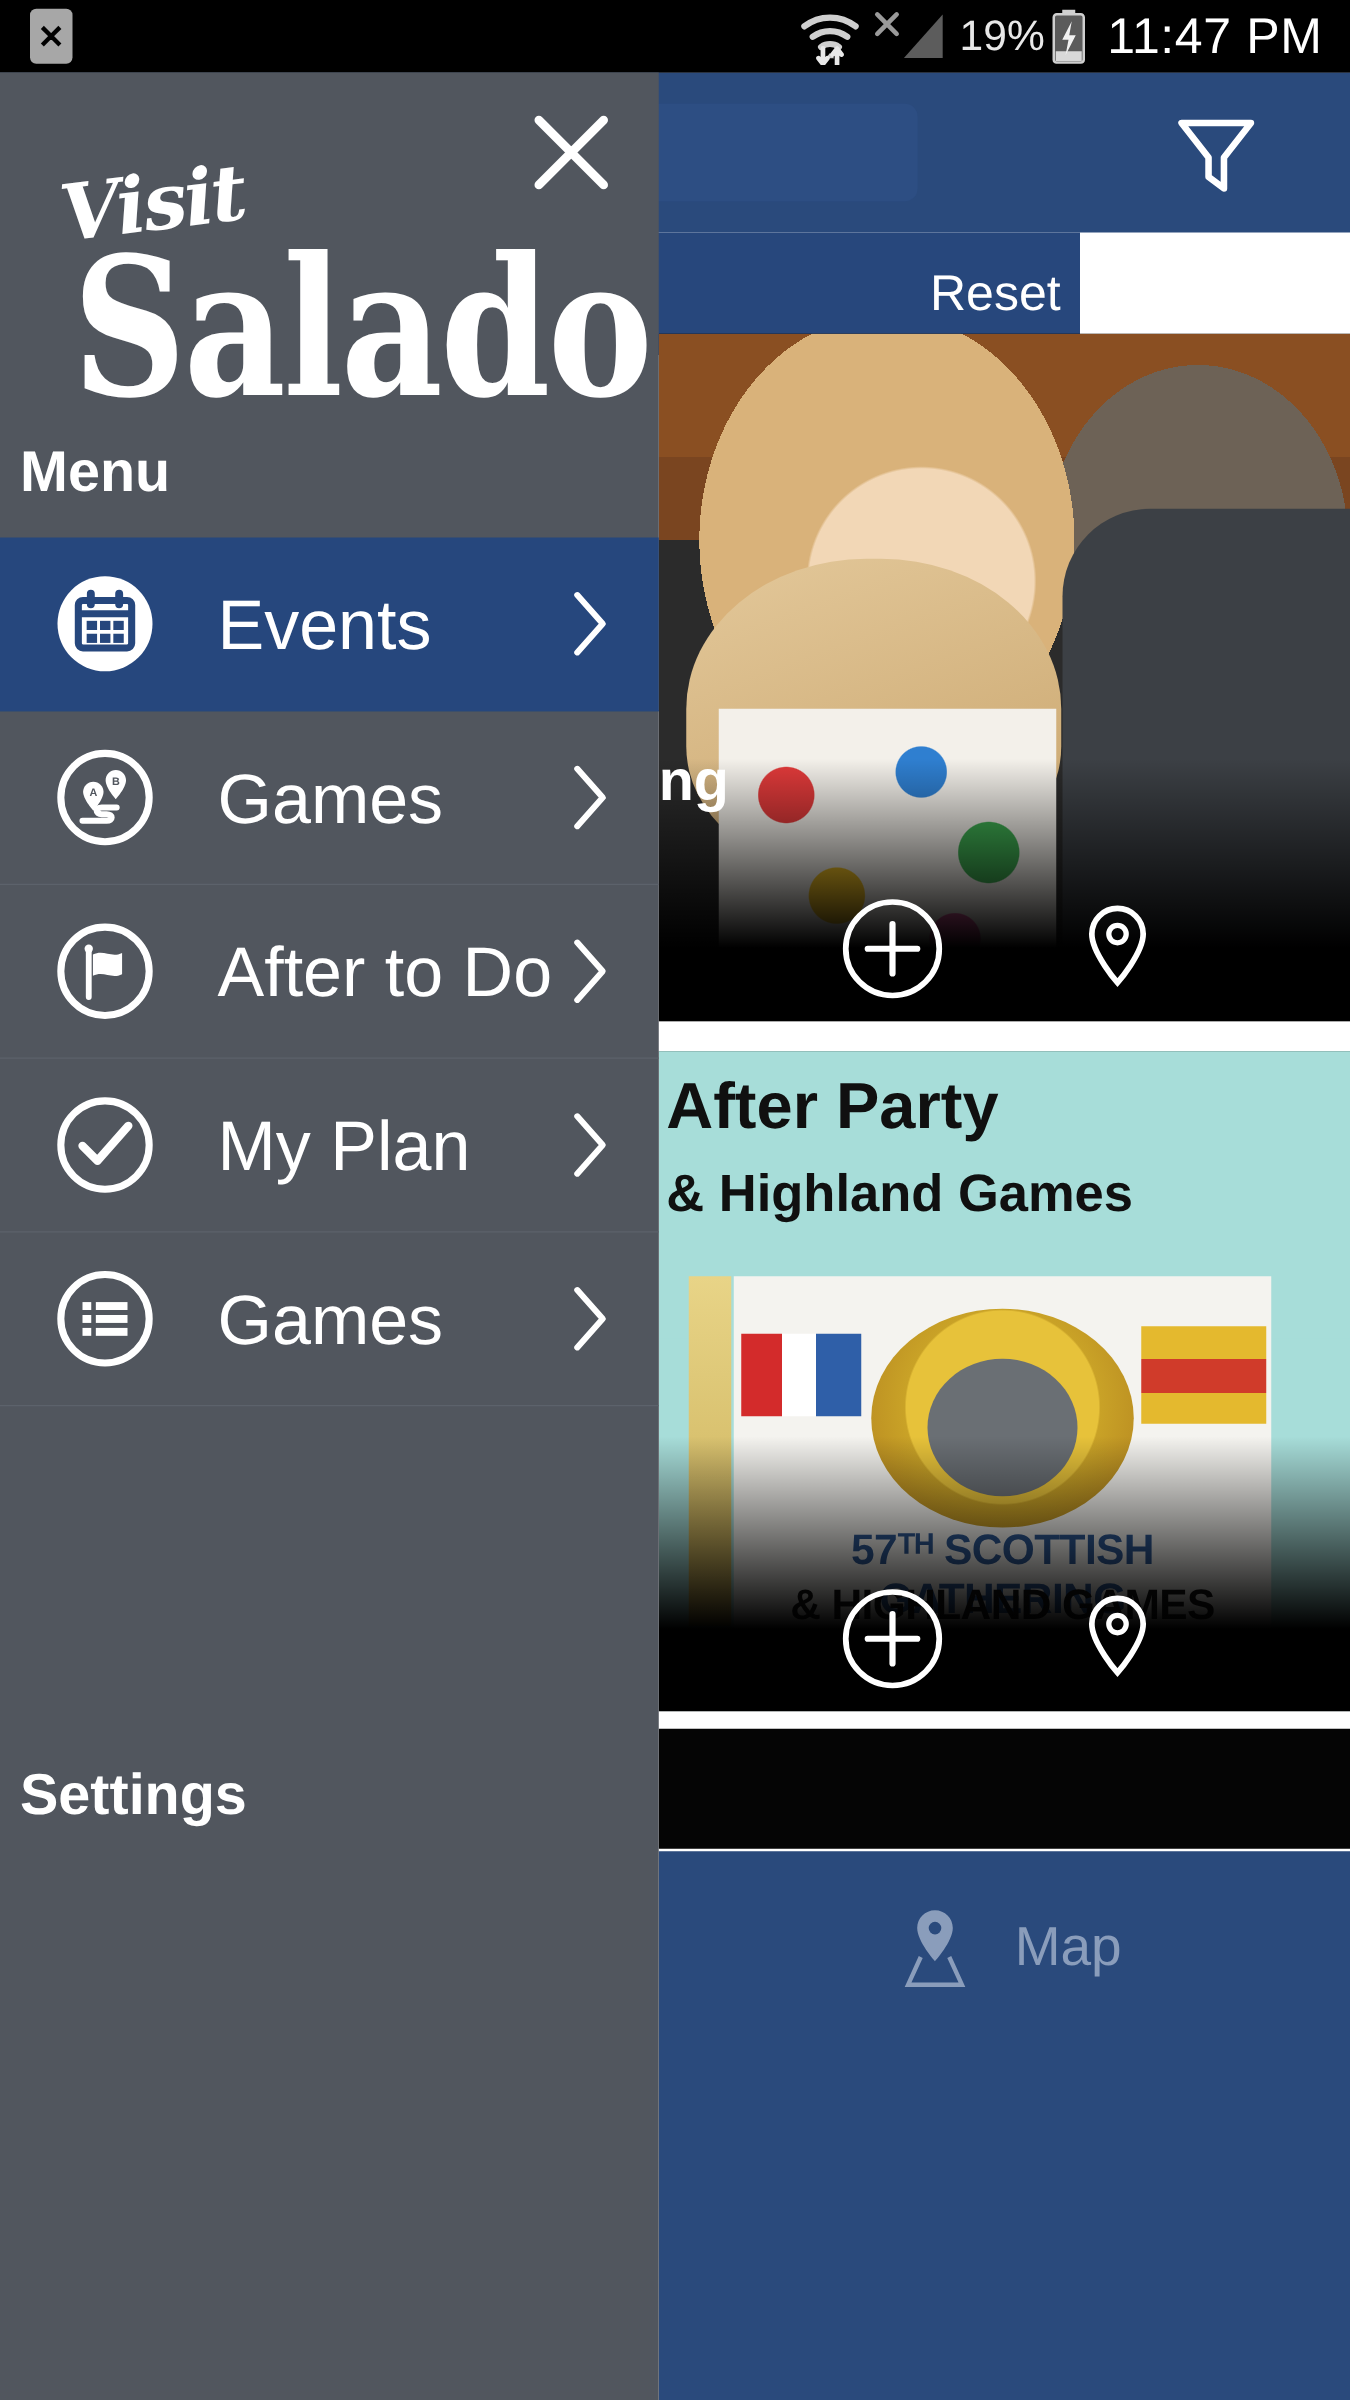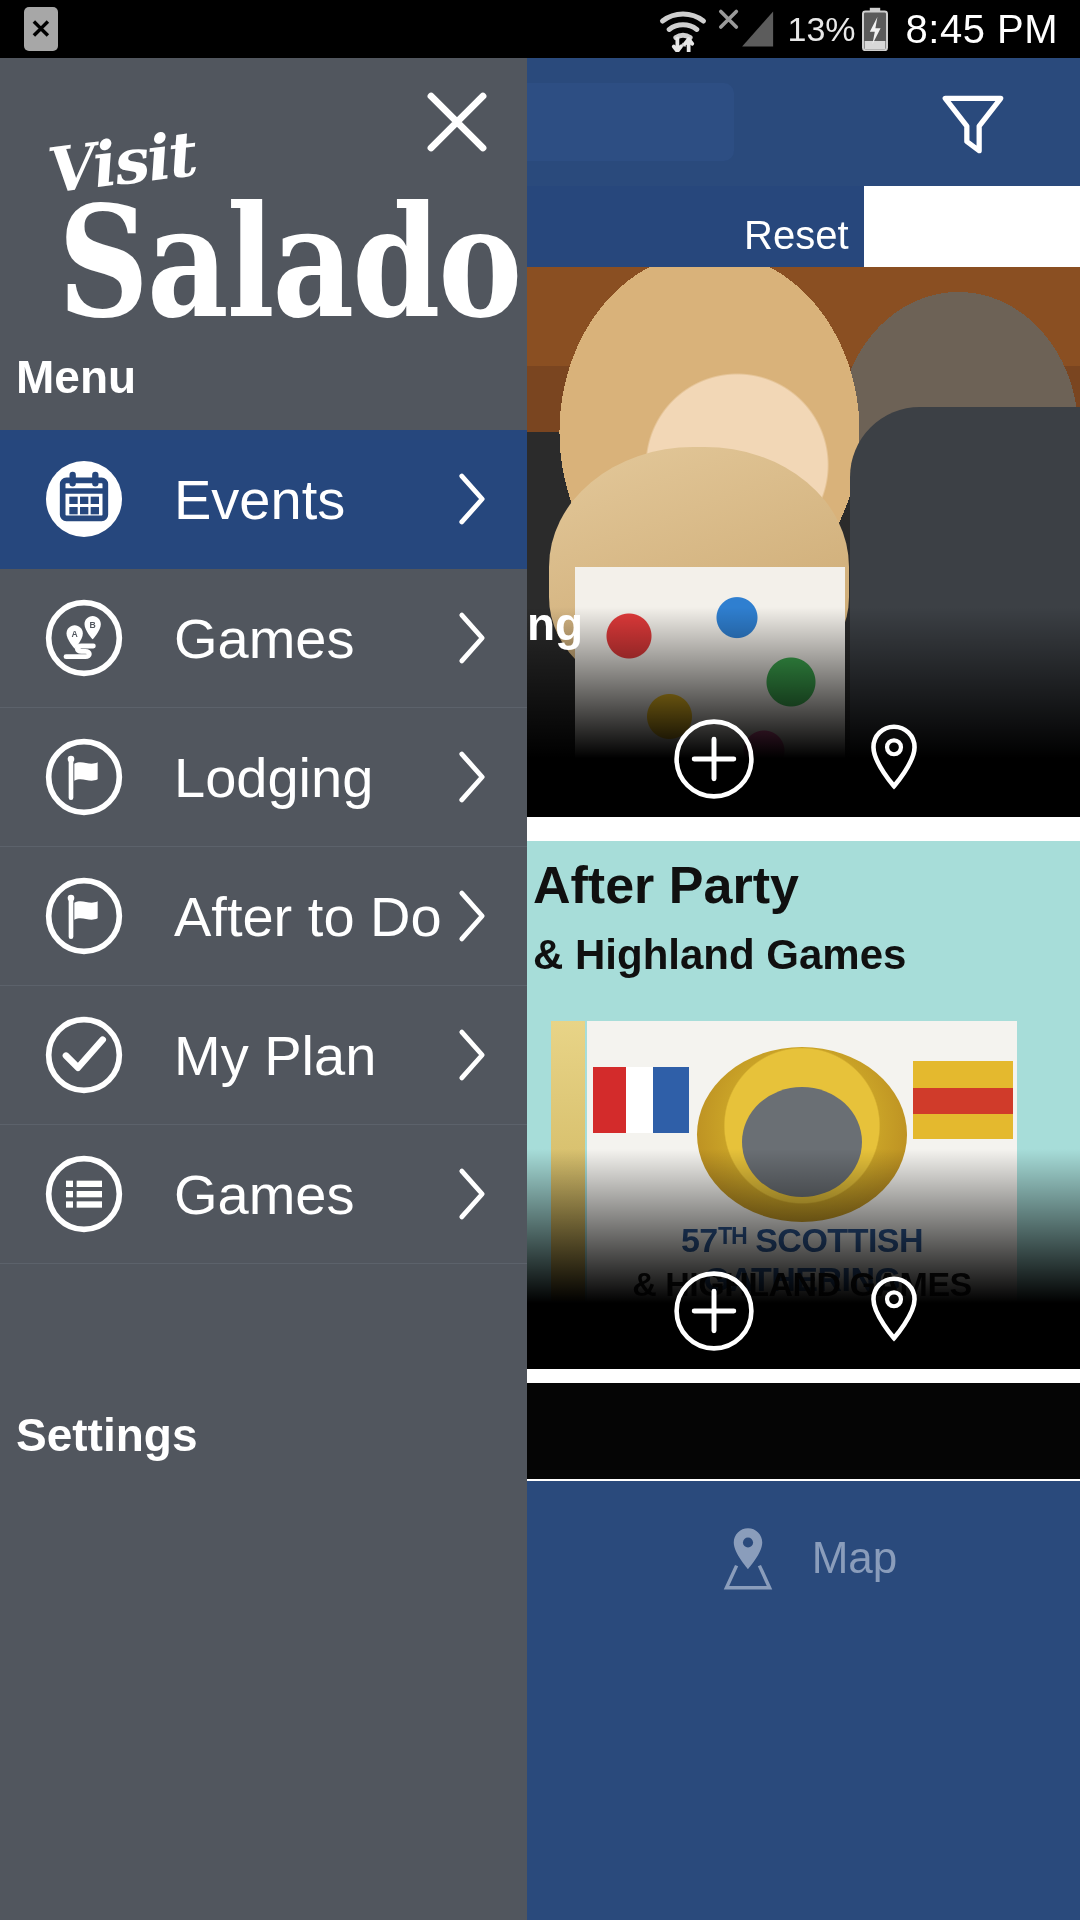--- a/index.html
+++ b/index.html
@@ -220,30 +220,30 @@
           <path d="M9.3 15.6 V20.2 M9.3 21.6 L7.6 19.4 M9.3 21.6 L11 19.4" stroke="#e8e8e8" stroke-width="1.8" fill="none" stroke-linecap="round"></path>
           <path d="M14.7 21.8 V17.2 M14.7 15.8 L13 18 M14.7 15.8 L16.4 18" stroke="#e8e8e8" stroke-width="1.8" fill="none" stroke-linecap="round"></path>
         </svg>
       </span>
       <span class="sb-nosim">
         <svg width="62" height="44" viewBox="0 0 32 22">
           <path d="M3 2 L11 10 M11 2 L3 10" stroke="#9a9a9a" stroke-width="1.9" stroke-linecap="round"></path>
           <path d="M30 2 L30 20 L14 20 Z" fill="#5c5c5c"></path>
         </svg>
       </span>
-      <span class="sb-batt-pct">13%</span>
+      <span class="sb-batt-pct">19%</span>
       <span class="sb-batt">
         <svg width="30" height="44" viewBox="0 0 14 22">
           <rect x="4.4" y="0.4" width="5.2" height="1.8" fill="#cfcfcf"></rect>
           <rect x="1" y="2.2" width="12" height="19.4" rx="1.2" fill="#5b5b5b" stroke="#cfcfcf" stroke-width="1"></rect>
           <rect x="1.8" y="17" width="10.4" height="4" fill="#d8d8d8"></rect>
           <path d="M8.2 5 L4.4 12.4 H6.9 L5.7 18.6 L9.8 10.6 H7.2 Z" fill="#f2f2f2"></path>
         </svg>
       </span>
-      <span class="sb-time">8:45 PM</span>
+      <span class="sb-time">11:47 PM</span>
     </div>
   </div>
 
   <div id="drawer">
 
     <div id="close-btn">
       <svg width="84" height="84" viewBox="0 0 24 24">
         <path d="M4.6 4.6 L19.4 19.4 M19.4 4.6 L4.6 19.4" stroke="#fff" stroke-width="2.0" stroke-linecap="round"></path>
       </svg>
     </div>
@@ -292,36 +292,20 @@
           </svg>
         </span>
         <span class="label">Games</span>
         <span class="chev">
           <svg width="34" height="56" viewBox="0 0 12 22">
             <path d="M2 2 L10 11 L2 20" fill="none" stroke="#fff" stroke-width="1.9" stroke-linecap="round" stroke-linejoin="round"></path>
           </svg>
         </span>
       </div>
 
-      <div class="row">
-        <span class="ic">
-          <svg width="80" height="80" viewBox="0 0 24 24">
-            <circle cx="12" cy="12" r="10.6" fill="none" stroke="#fff" stroke-width="1.7"></circle>
-            <circle cx="8.1" cy="6.6" r="1.0" fill="#fff"></circle>
-            <path d="M8.1 7.2 V18.2" stroke="#fff" stroke-width="1.4" stroke-linecap="round"></path>
-            <path d="M9.1 8.0 c2.6-1.3 4.4 0.9 7 -0.4 v5.1 c-2.6 1.3 -4.4 -0.9 -7 0.4 z" fill="#fff"></path>
-          </svg>
-        </span>
-        <span class="label">Lodging</span>
-        <span class="chev">
-          <svg width="34" height="56" viewBox="0 0 12 22">
-            <path d="M2 2 L10 11 L2 20" fill="none" stroke="#fff" stroke-width="1.9" stroke-linecap="round" stroke-linejoin="round"></path>
-          </svg>
-        </span>
-      </div>
 
       <div class="row">
         <span class="ic">
           <svg width="80" height="80" viewBox="0 0 24 24">
             <circle cx="12" cy="12" r="10.6" fill="none" stroke="#fff" stroke-width="1.7"></circle>
             <circle cx="8.1" cy="6.6" r="1.0" fill="#fff"></circle>
             <path d="M8.1 7.2 V18.2" stroke="#fff" stroke-width="1.4" stroke-linecap="round"></path>
             <path d="M9.1 8.0 c2.6-1.3 4.4 0.9 7 -0.4 v5.1 c-2.6 1.3 -4.4 -0.9 -7 0.4 z" fill="#fff"></path>
           </svg>
         </span>

